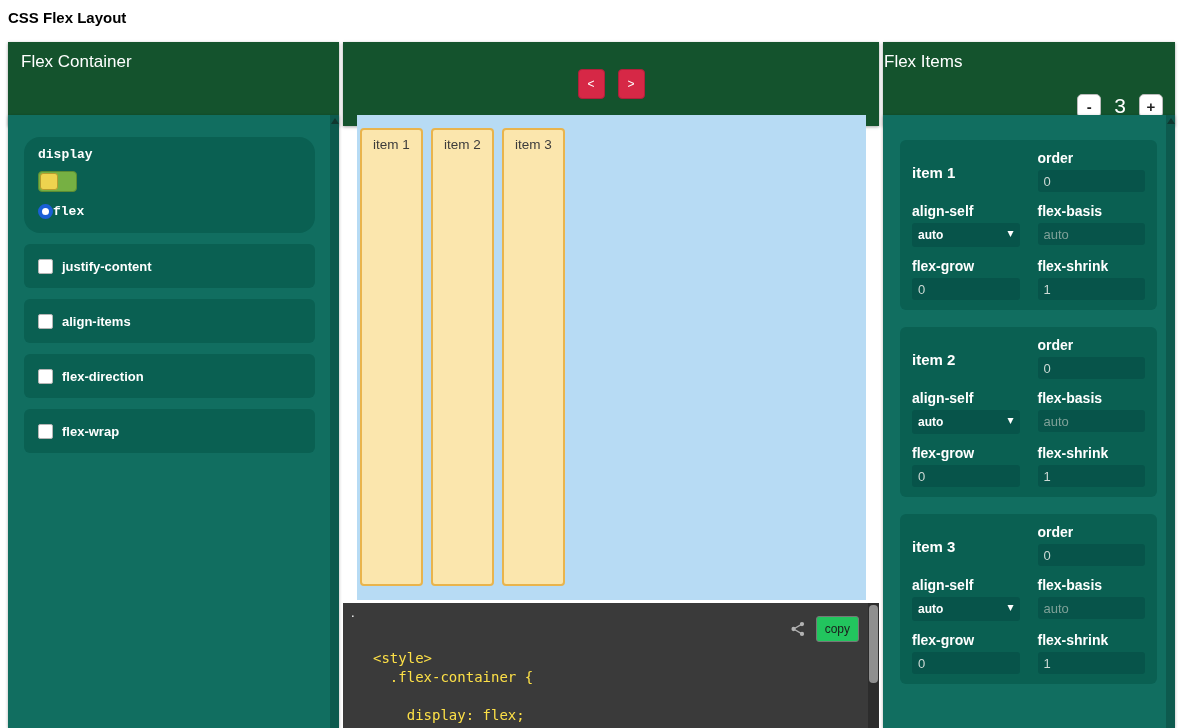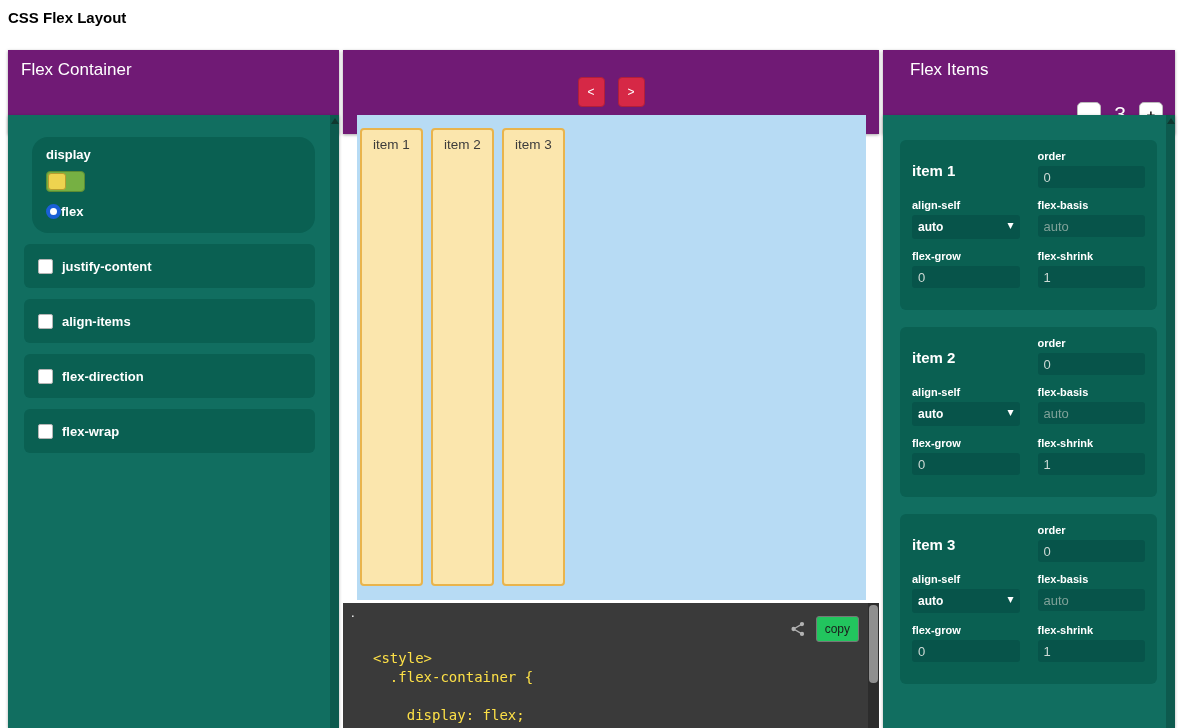--- a/index.html
+++ b/index.html
@@ -4,26 +4,26 @@
 <style>
   html,body{margin:0;padding:0;}
   body{
     width:1199px;height:728px;position:relative;overflow:hidden;
     background:#ffffff;font-family:"Liberation Sans", sans-serif;
   }
   .page-title{position:absolute;left:8px;top:9px;font-size:15px;font-weight:bold;color:#000;}
 
   
   .col-header{
-    position:absolute;top:50px;height:84px;background:#701a75;color:#fff;
+    position:absolute;top:42px;height:84px;background:#14532d;color:#fff;
     box-sizing:border-box;box-shadow:0 1px 3px rgba(0,0,0,.35);
   }
   #left-header{left:8px;width:331px;padding:10px 13px;font-size:17px;}
   #mid-header{left:343px;width:536px;display:flex;align-items:center;justify-content:center;gap:13px;}
-  #right-header{left:883px;width:292px;padding:10px 27px;font-size:17px;}
+  #right-header{left:883px;width:292px;padding:10px 1px;font-size:17px;}
 
   .nav-btn{
     width:27px;height:30px;background:#d62846;color:#fff;border:1px solid #b01f3a;
     border-radius:4px;font-size:12px;cursor:pointer;font-family:inherit;
   }
   #example-select{
     width:280px;height:33px;border-radius:5px;border:1px solid #555;background:#fff;
     font-size:13px;color:#000;padding:0 6px;font-family:inherit;
   }
   .count-controls{position:absolute;right:12px;bottom:8px;display:flex;align-items:center;gap:13px;}
@@ -39,21 +39,21 @@
     box-shadow:0 1px 3px rgba(0,0,0,.3);
   }
   #left-panel{left:8px;width:331px;}
   #right-panel{left:883px;width:292px;}
 
   .panel-scroll{position:absolute;right:0;top:0;width:9px;height:100%;background:rgba(0,0,0,.18);}
   .scroll-arrow{width:0;height:0;border-left:4px solid transparent;border-right:4px solid transparent;
     border-bottom:6px solid #10372f;margin:3px auto 0;}
 
   
-  .panel-box{background:#0a6052;border-radius:16px;margin:0 24px 0 24px;box-sizing:border-box;}
+  .panel-box{background:#0a6052;border-radius:16px;margin:0 24px 0 16px;box-sizing:border-box;font-family:Liberation Mono, monospace;}
   #display-box{margin-top:22px;padding:10px 14px 14px;}
   .control-label{font-size:13px;font-weight:bold;color:#fff;}
   .toggle{margin-top:9px;width:37px;height:19px;background:#76b043;border:1px solid #5d8d33;border-radius:4px;position:relative;cursor:pointer;}
   .toggle-knob{position:absolute;left:1px;top:1px;width:16px;height:15px;background:#eed34f;border:1px solid #b79c2f;border-radius:3px;}
   .radio-row{margin-top:12px;display:flex;align-items:center;gap:0;}
   .radio{width:7px;height:7px;border:4px solid #1a5fd6;background:#fff;border-radius:50%;cursor:pointer;}
   .radio-label{font-size:13px;font-weight:bold;color:#fff;}
 
   .check-row{
     margin:11px 24px 0 16px;background:#0a6052;border-radius:6px;height:44px;
@@ -87,21 +87,21 @@
 
   
   .item-card{
     margin:0 18px 17px 17px;background:#0a6052;border-radius:6px;height:170px;
     padding:10px 12px;box-sizing:border-box;
   }
   .item-card.first{margin-top:25px;}
   .card-grid{display:grid;grid-template-columns:1fr 1fr;column-gap:18px;row-gap:11px;}
   .card-title{font-size:15px;font-weight:bold;color:#fff;align-self:center;margin-top:2px;}
   .field{display:flex;flex-direction:column;}
-  .field-label{font-size:11px;font-weight:bold;color:#fff;margin-bottom:4px;}
+  .field-label{font-size:14px;font-weight:bold;color:#fff;margin-bottom:4px;}
   .field-input{
     height:22px;background:#07544a;border:none;border-radius:3px;color:#ccd9d4;
     font-size:13px;padding:0 6px;width:100%;box-sizing:border-box;font-family:inherit;
   }
   .field-input::placeholder{color:#7fa198;}
   .select-wrap{position:relative;}
   .dark-select{
     appearance:none;-webkit-appearance:none;width:100%;height:24px;background:#07544a;color:#fff;
     font-weight:bold;font-size:12px;border:none;border-radius:3px;padding:0 6px;font-family:inherit;
   }

